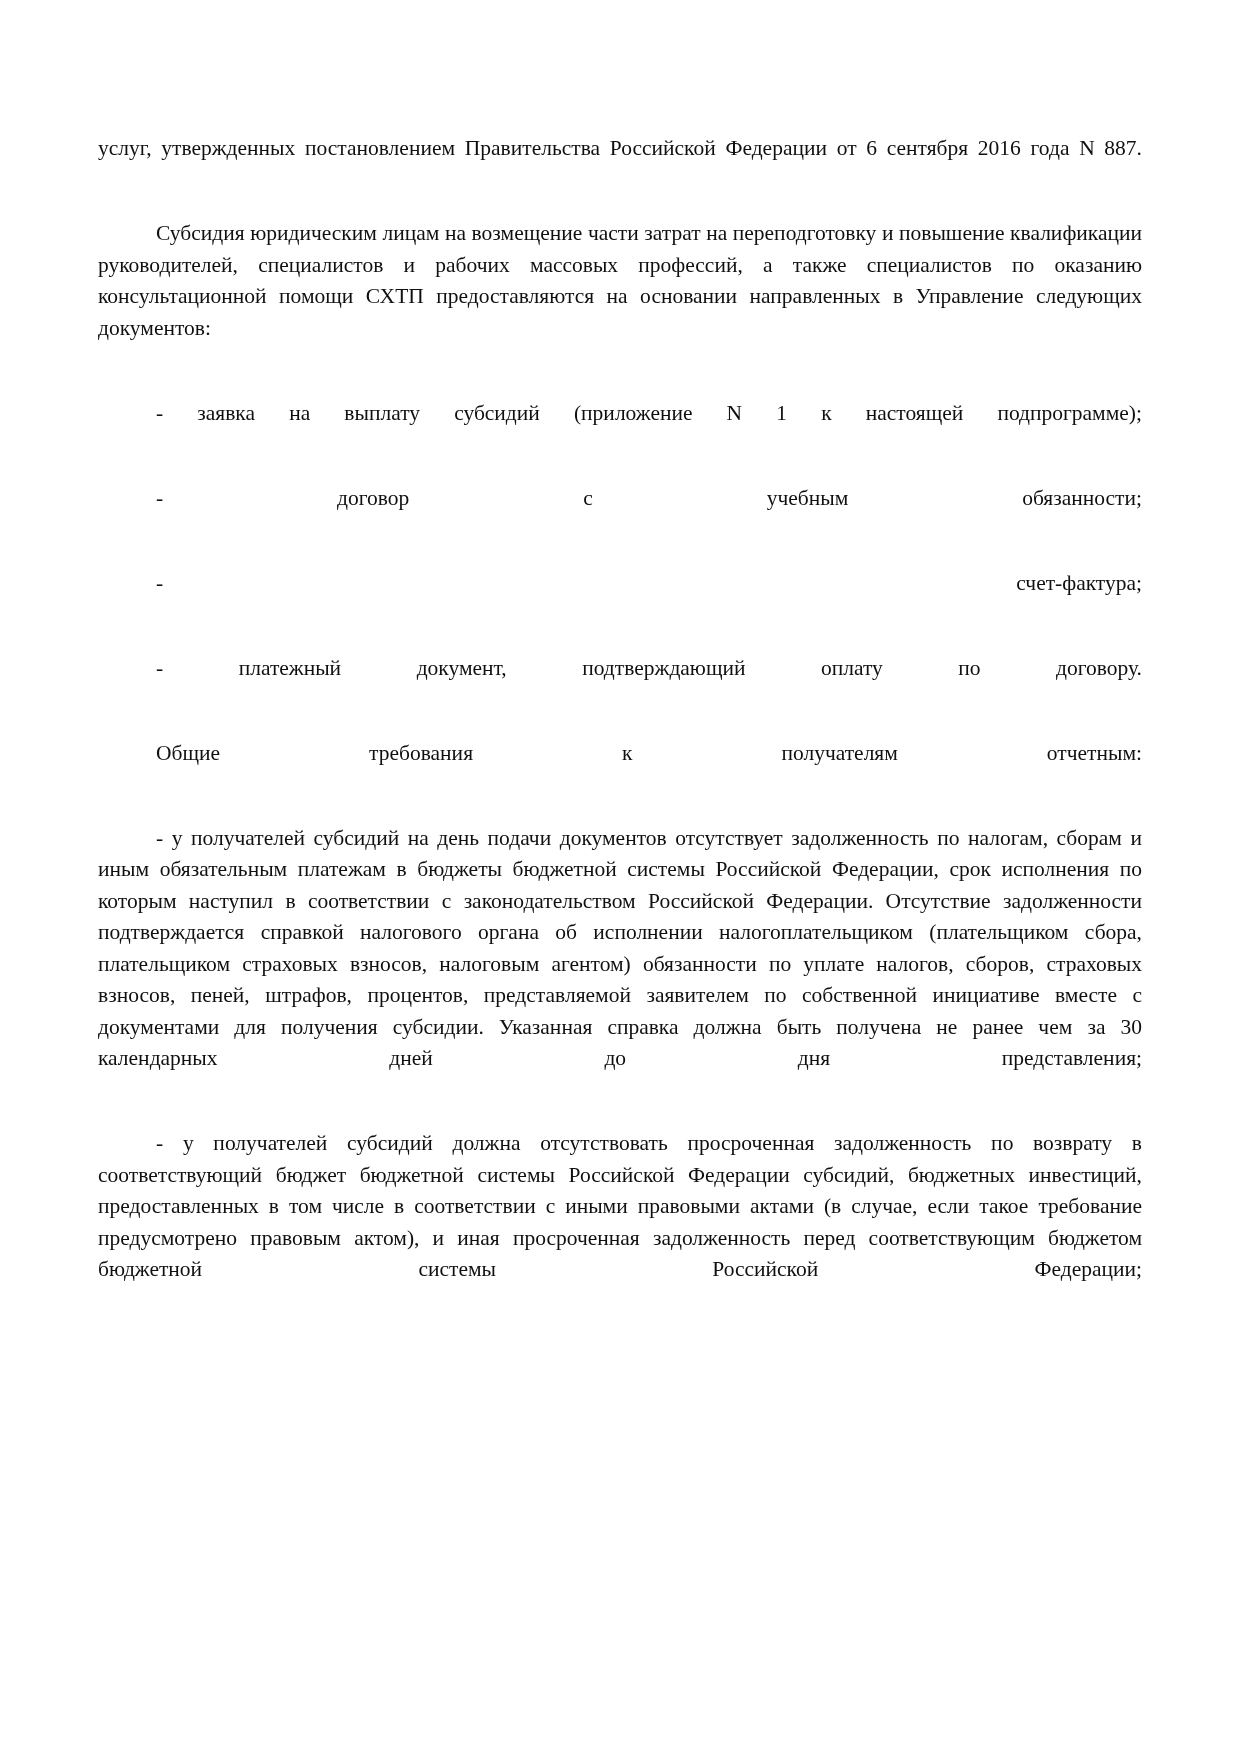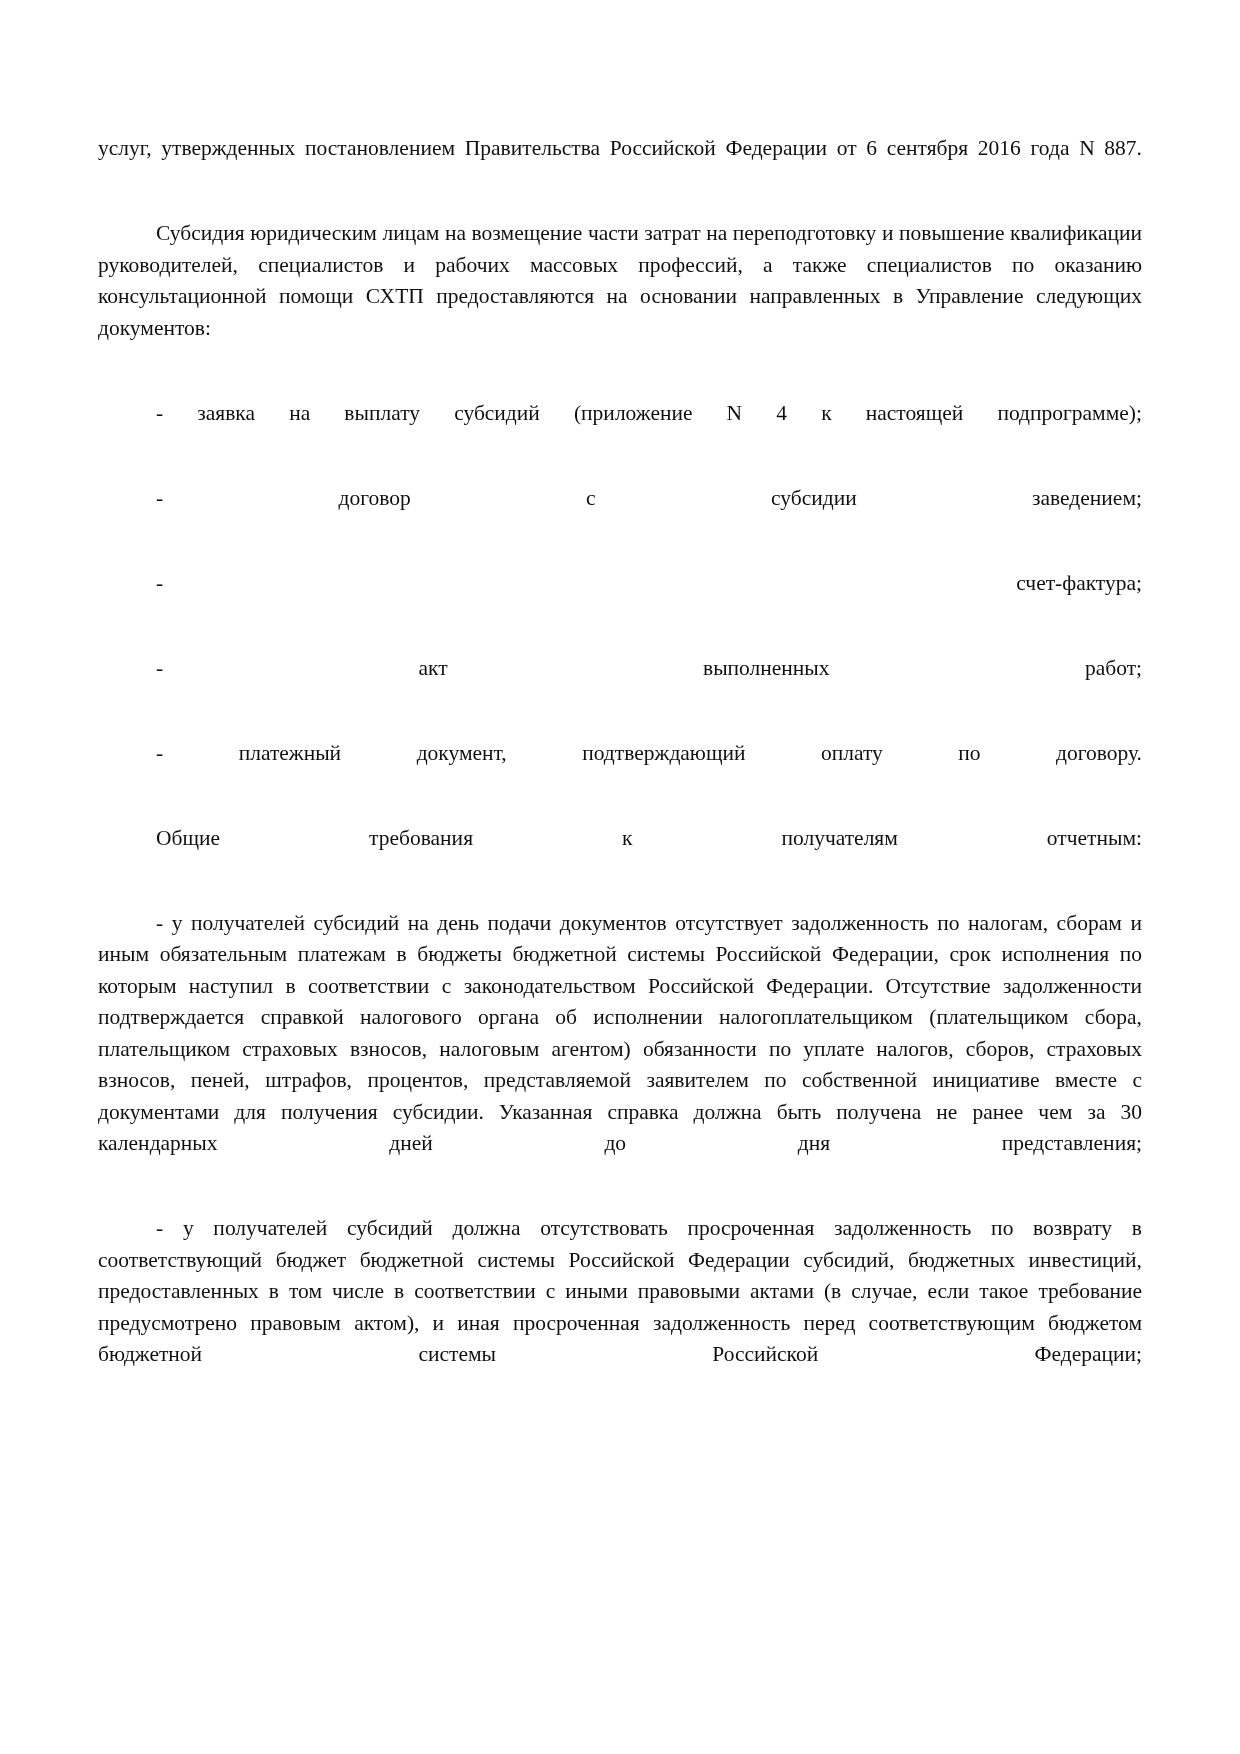--- a/index.html
+++ b/index.html
@@ -56,28 +56,27 @@
 </head>
 <body>
 
 <div class="page">
   <div class="doc-body">
 
     <p class="para">услуг, утвержденных постановлением Правительства Российской Федерации от 6 сентября 2016 года N 887.</p>
 
     <p class="para indent">Субсидия юридическим лицам на возмещение части затрат на переподготовку и повышение квалификации руководителей, специалистов и рабочих массовых профессий, а также специалистов по оказанию консультационной помощи СХТП предоставляются на основании направленных в Управление следующих документов:</p>
 
-    <p class="para indent">- заявка на выплату субсидий (приложение N 4 к настоящей подпрограмме);</p>
+    <p class="para indent">- заявка на выплату субсидий (приложение N 1 к настоящей подпрограмме);</p>
 
 
-    <p class="para indent">- договор с субсидии заведением;</p>
+    <p class="para indent">- договор с учебным обязанности;</p>
 
     <p class="para indent">- счет-фактура;</p>
 
-    <p class="para indent">- акт выполненных работ;</p>
 
     <p class="para indent">- платежный документ, подтверждающий оплату по договору.</p>
 
 
 
     <p class="para indent">Общие требования к получателям отчетным:</p>
 
     <p class="para indent">- у получателей субсидий на день подачи документов отсутствует задолженность по налогам, сборам и иным обязательным платежам в бюджеты бюджетной системы Российской Федерации, срок исполнения по которым наступил в соответствии с законодательством Российской Федерации. Отсутствие задолженности подтверждается справкой налогового органа об исполнении налогоплательщиком (плательщиком сбора, плательщиком страховых взносов, налоговым агентом) обязанности по уплате налогов, сборов, страховых взносов, пеней, штрафов, процентов, представляемой заявителем по собственной инициативе вместе с документами для получения субсидии. Указанная справка должна быть получена не ранее чем за 30 календарных дней до дня представления;</p>
 
     <p class="para indent">- у получателей субсидий должна отсутствовать просроченная задолженность по возврату в соответствующий бюджет бюджетной системы Российской Федерации субсидий, бюджетных инвестиций, предоставленных в том числе в соответствии с иными правовыми актами (в случае, если такое требование предусмотрено правовым актом), и иная просроченная задолженность перед соответствующим бюджетом бюджетной системы Российской Федерации;</p>

